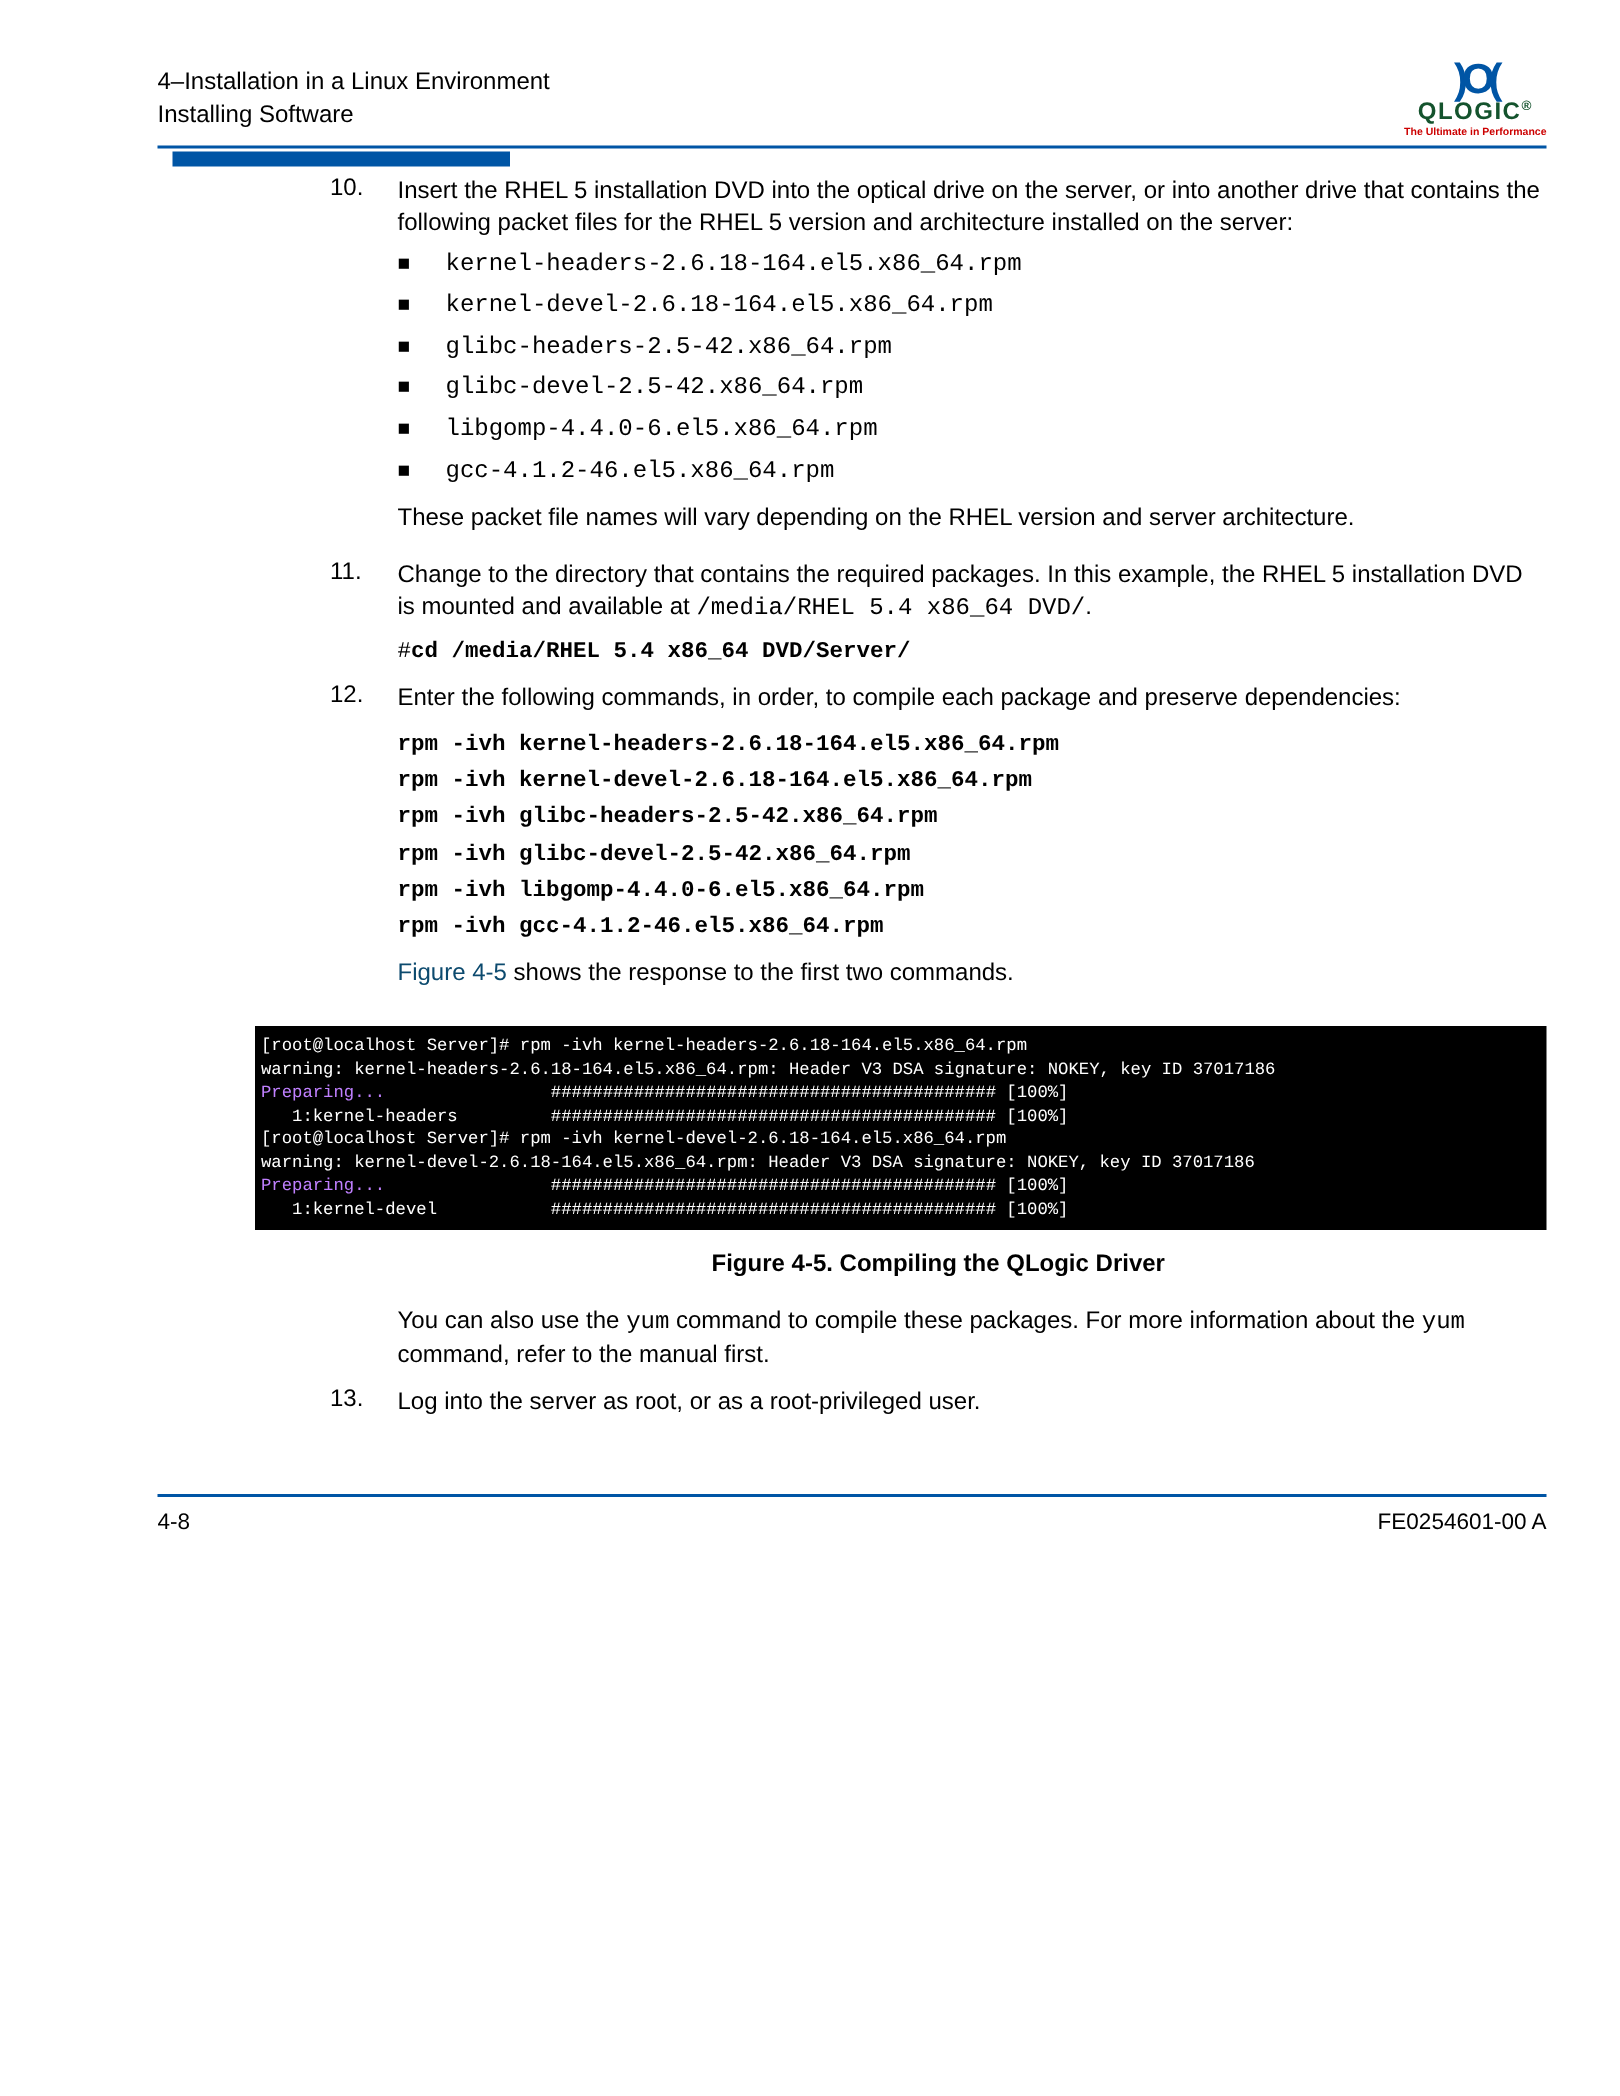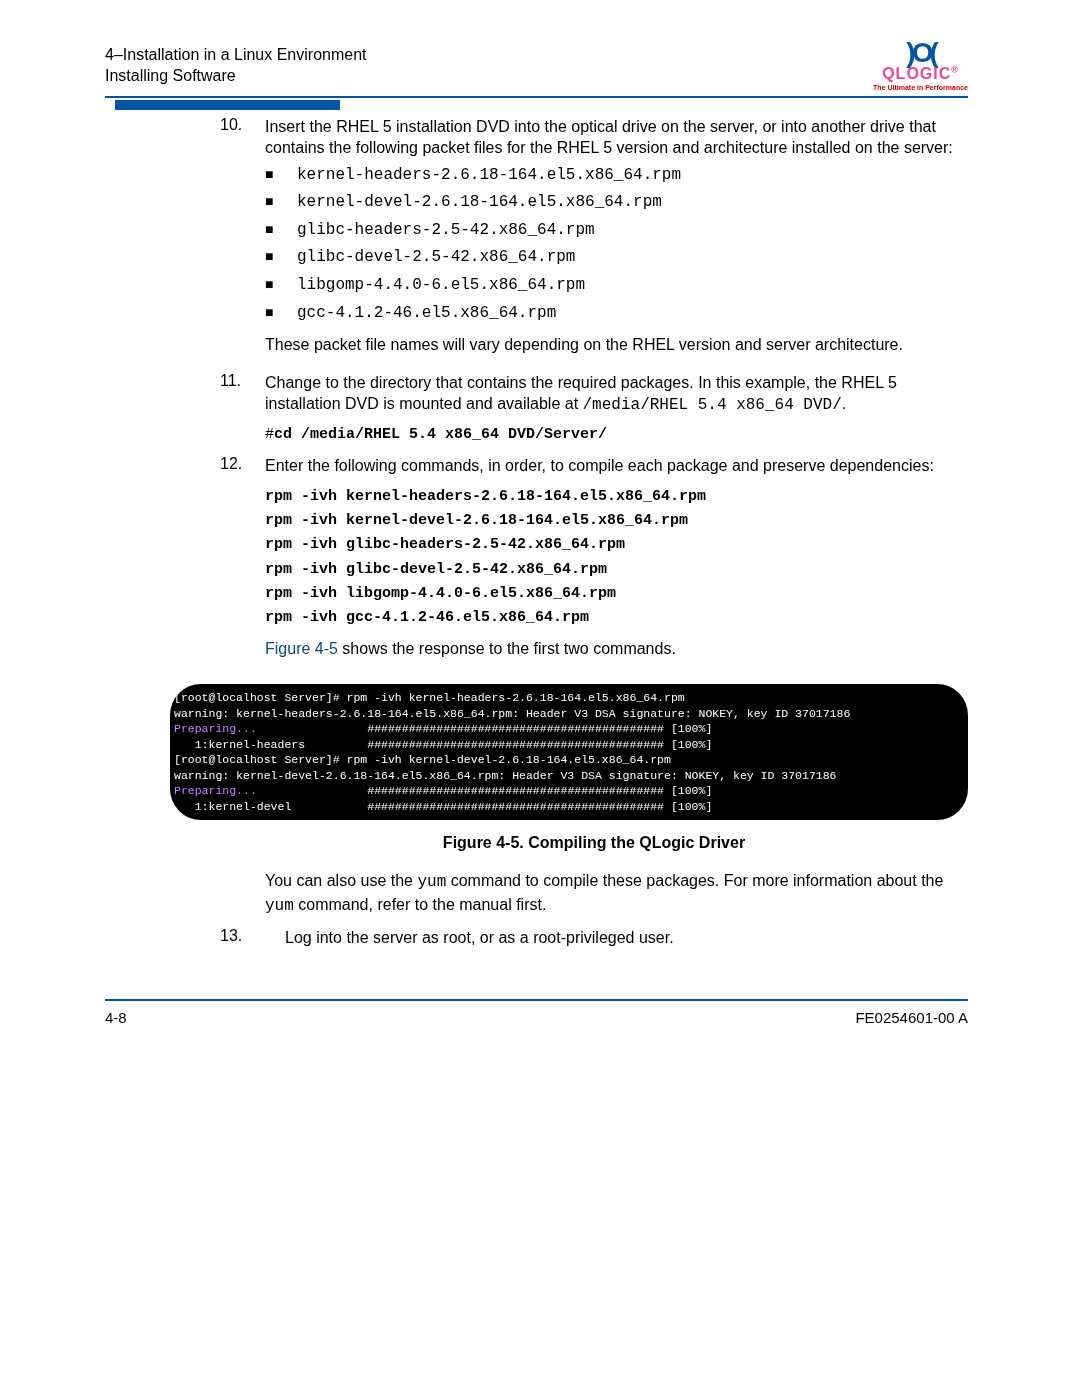--- a/index.html
+++ b/index.html
@@ -5,21 +5,21 @@
   body {
     margin: 0;
     padding: 0;
     background: #fff;
     font-family: Arial, Helvetica, sans-serif;
     font-size: 16px;
     color: #000;
     width: 1080px;
   }
   .page {
-    padding: 40px 112px 40px 105px;
+    padding: 40px 49px 40px 105px;
     box-sizing: border-box;
   }
   .header {
     display: flex;
     justify-content: space-between;
     align-items: center;
     margin-bottom: 5px;
   }
   .header-left {
     font-size: 16px;
@@ -33,21 +33,21 @@
     font-size: 28px;
     font-weight: bold;
     letter-spacing: -4px;
     line-height: 0.9;
     color: #0055a5;
   }
   .logo-text {
     font-size: 16px;
     font-weight: bold;
     letter-spacing: 1px;
-    color: #ec4899;
+    color: #14532d;
   }
   .logo-reg {
     font-size: 9px;
     vertical-align: super;
   }
   .logo-tag {
     font-size: 7px;
     color: #c00;
     font-weight: bold;
   }
@@ -122,21 +122,20 @@
   .terminal {
     margin: 14px 0 14px -50px;
     background: #000;
     color: #fff;
     font-family: "Courier New", Courier, monospace;
     font-size: 11.5px;
     padding: 6px 4px;
     line-height: 1.35;
     white-space: pre;
     overflow: hidden;
-    border-radius: 31px;
   }
   .terminal .purple {
     color: #c080ff;
   }
   .caption {
     text-align: center;
     font-weight: bold;
     font-size: 16px;
     margin: 10px 0 18px 0;
   }
@@ -246,21 +245,21 @@
 
     <div class="caption">Figure 4-5. Compiling the QLogic Driver</div>
 
     <div class="step">
       <div class="step-num"></div>
       <div class="step-body">
         <span>You can also use the </span><span class="mono">yum</span><span> command to compile these packages. For more information about the </span><span class="mono">yum</span><span> command, refer to the manual first.</span>
       </div>
     </div>
 
-    <div class="step" style="margin-top:10px;gap:20px;">
+    <div class="step" style="margin-top:10px;">
       <div class="step-num">13.</div>
       <div class="step-body">Log into the server as root, or as a root-privileged user.</div>
     </div>
 
   </div>
 
   <div class="footer-rule"></div>
   <div class="footer">
     <div>4-8</div>
     <div>FE0254601-00 A</div>

